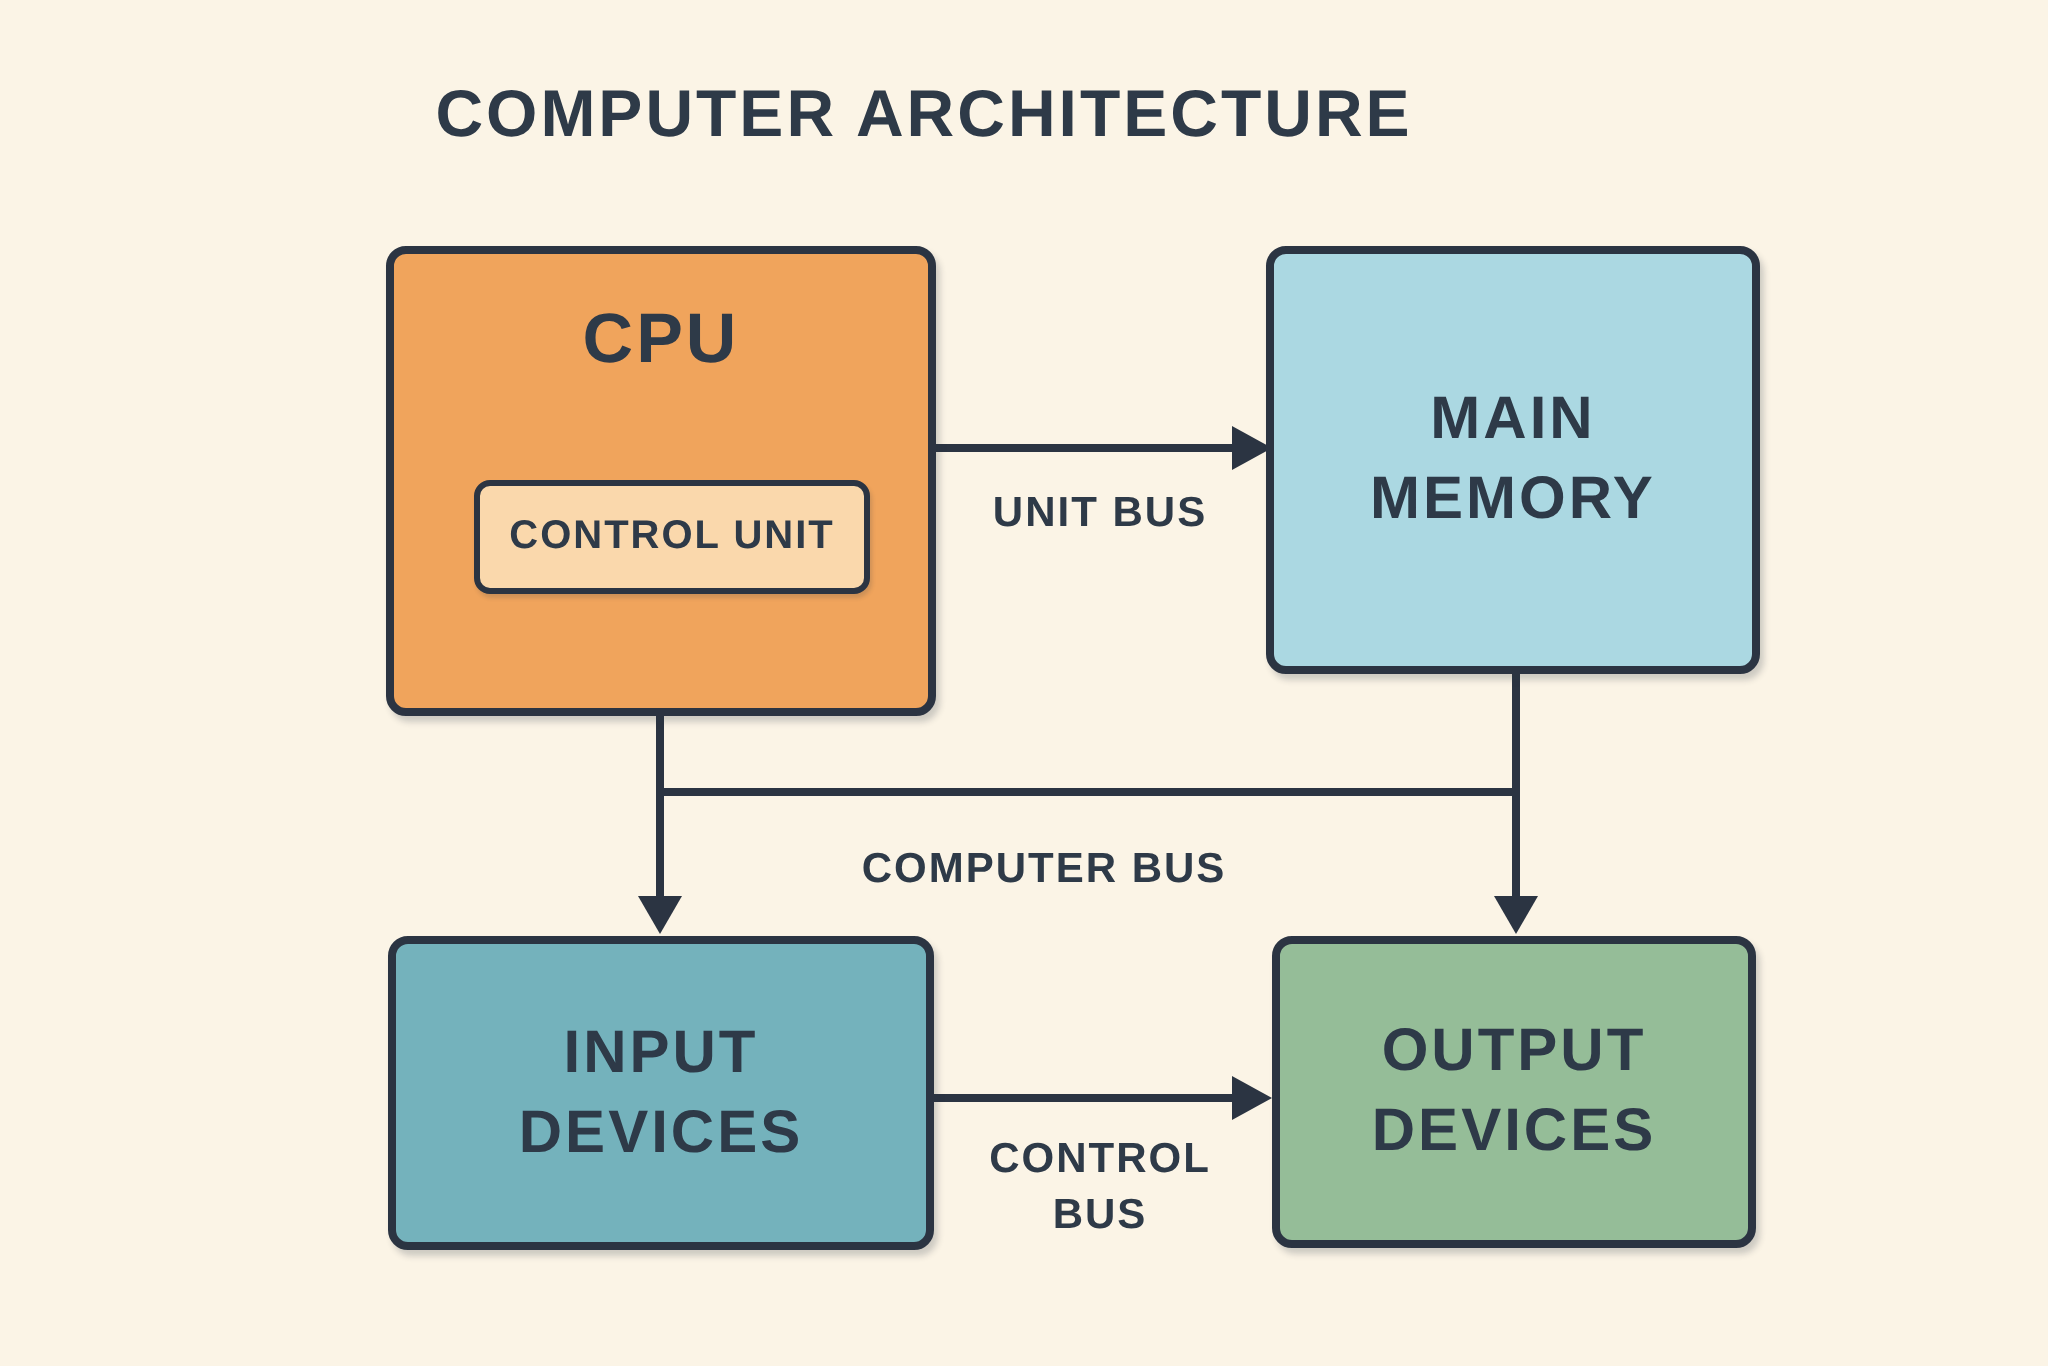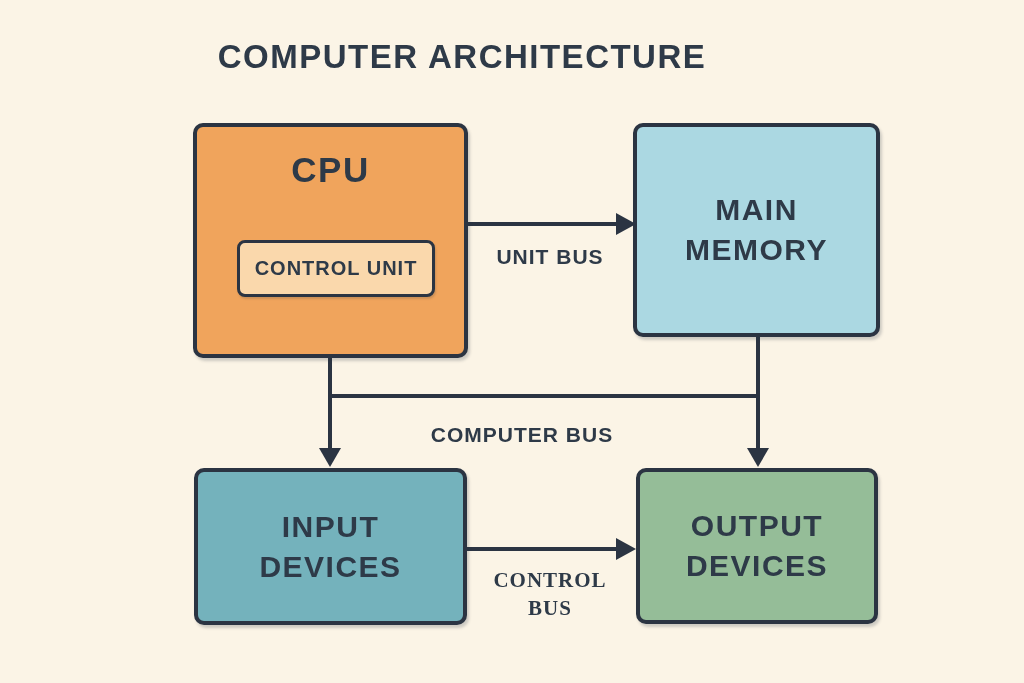--- a/index.html
+++ b/index.html
@@ -96,21 +96,21 @@
     transform:translate(-50%,-50%);
     font-size:21px;
     font-weight:bold;
     letter-spacing:1px;
     text-align:center;
     white-space:nowrap;
     color:var(--text);
   }
   .bus-label.data{left:550px;top:257px;}
   .bus-label.address{left:522px;top:435px;}
-  .bus-label.control{left:550px;top:594px;white-space:normal;width:130px;line-height:28px;font-family:Liberation Serif, serif;}
+  .bus-label.control{left:550px;top:594px;white-space:normal;width:130px;line-height:28px;}
 </style>
 </head>
 <body>
 
 <div class="canvas">
 
   <div class="diagram-title">COMPUTER ARCHITECTURE</div>
 
   <svg class="connectors" viewBox="0 0 1024 683">
 

